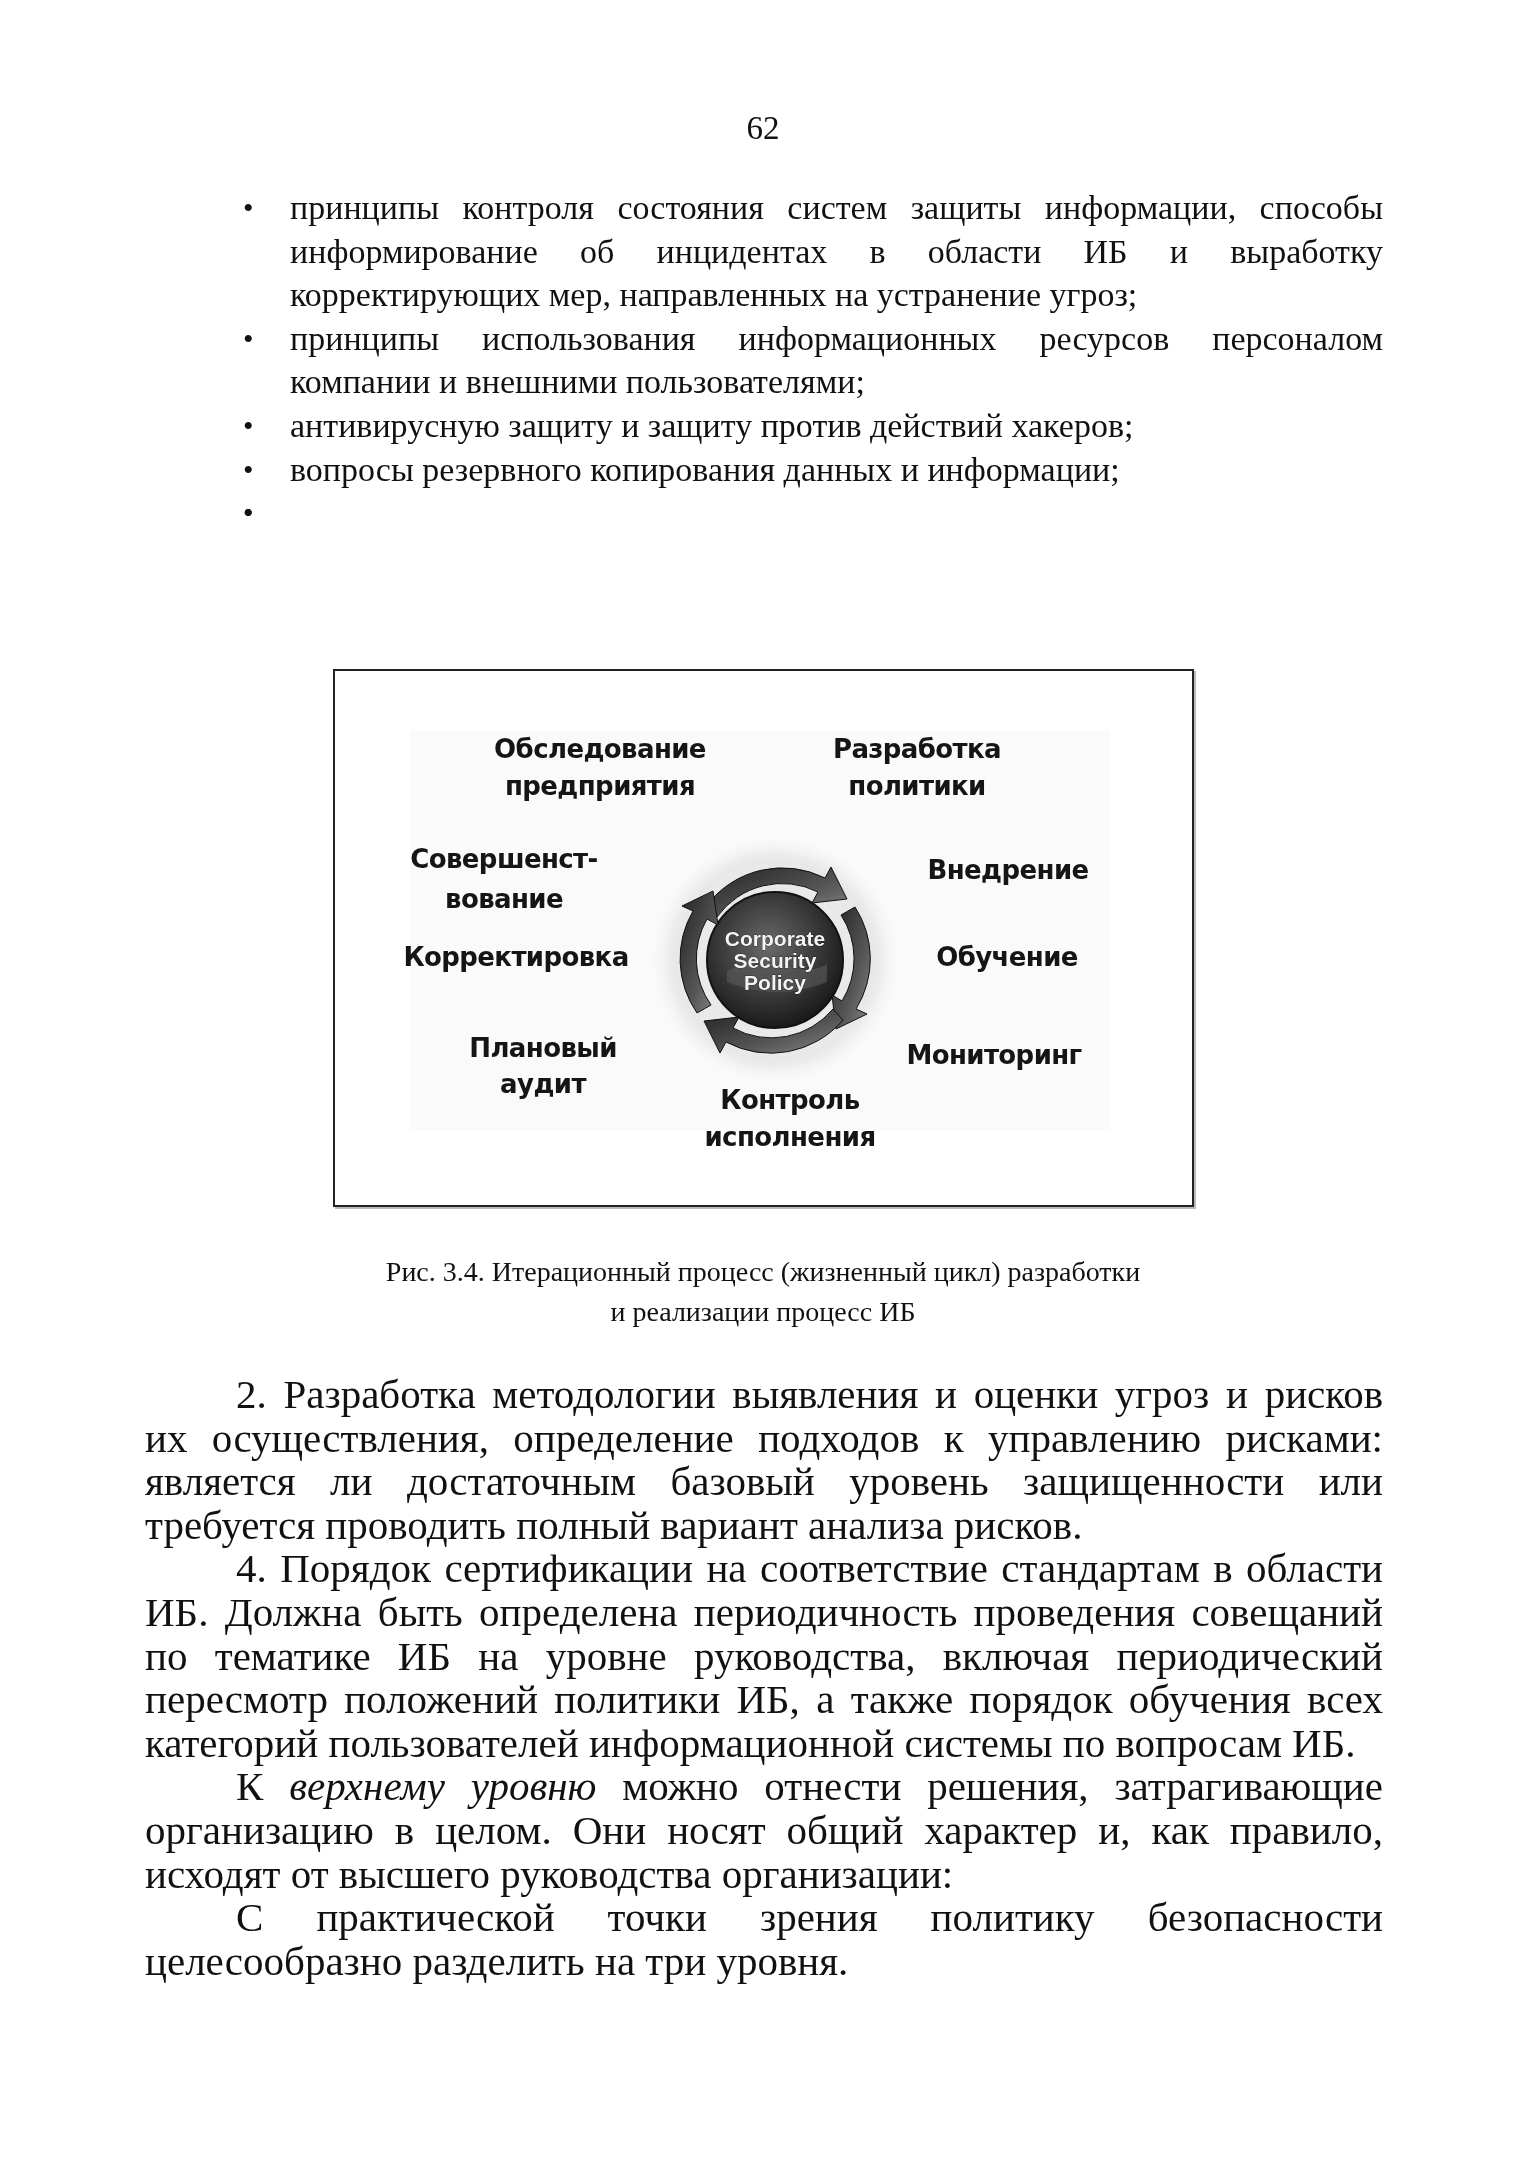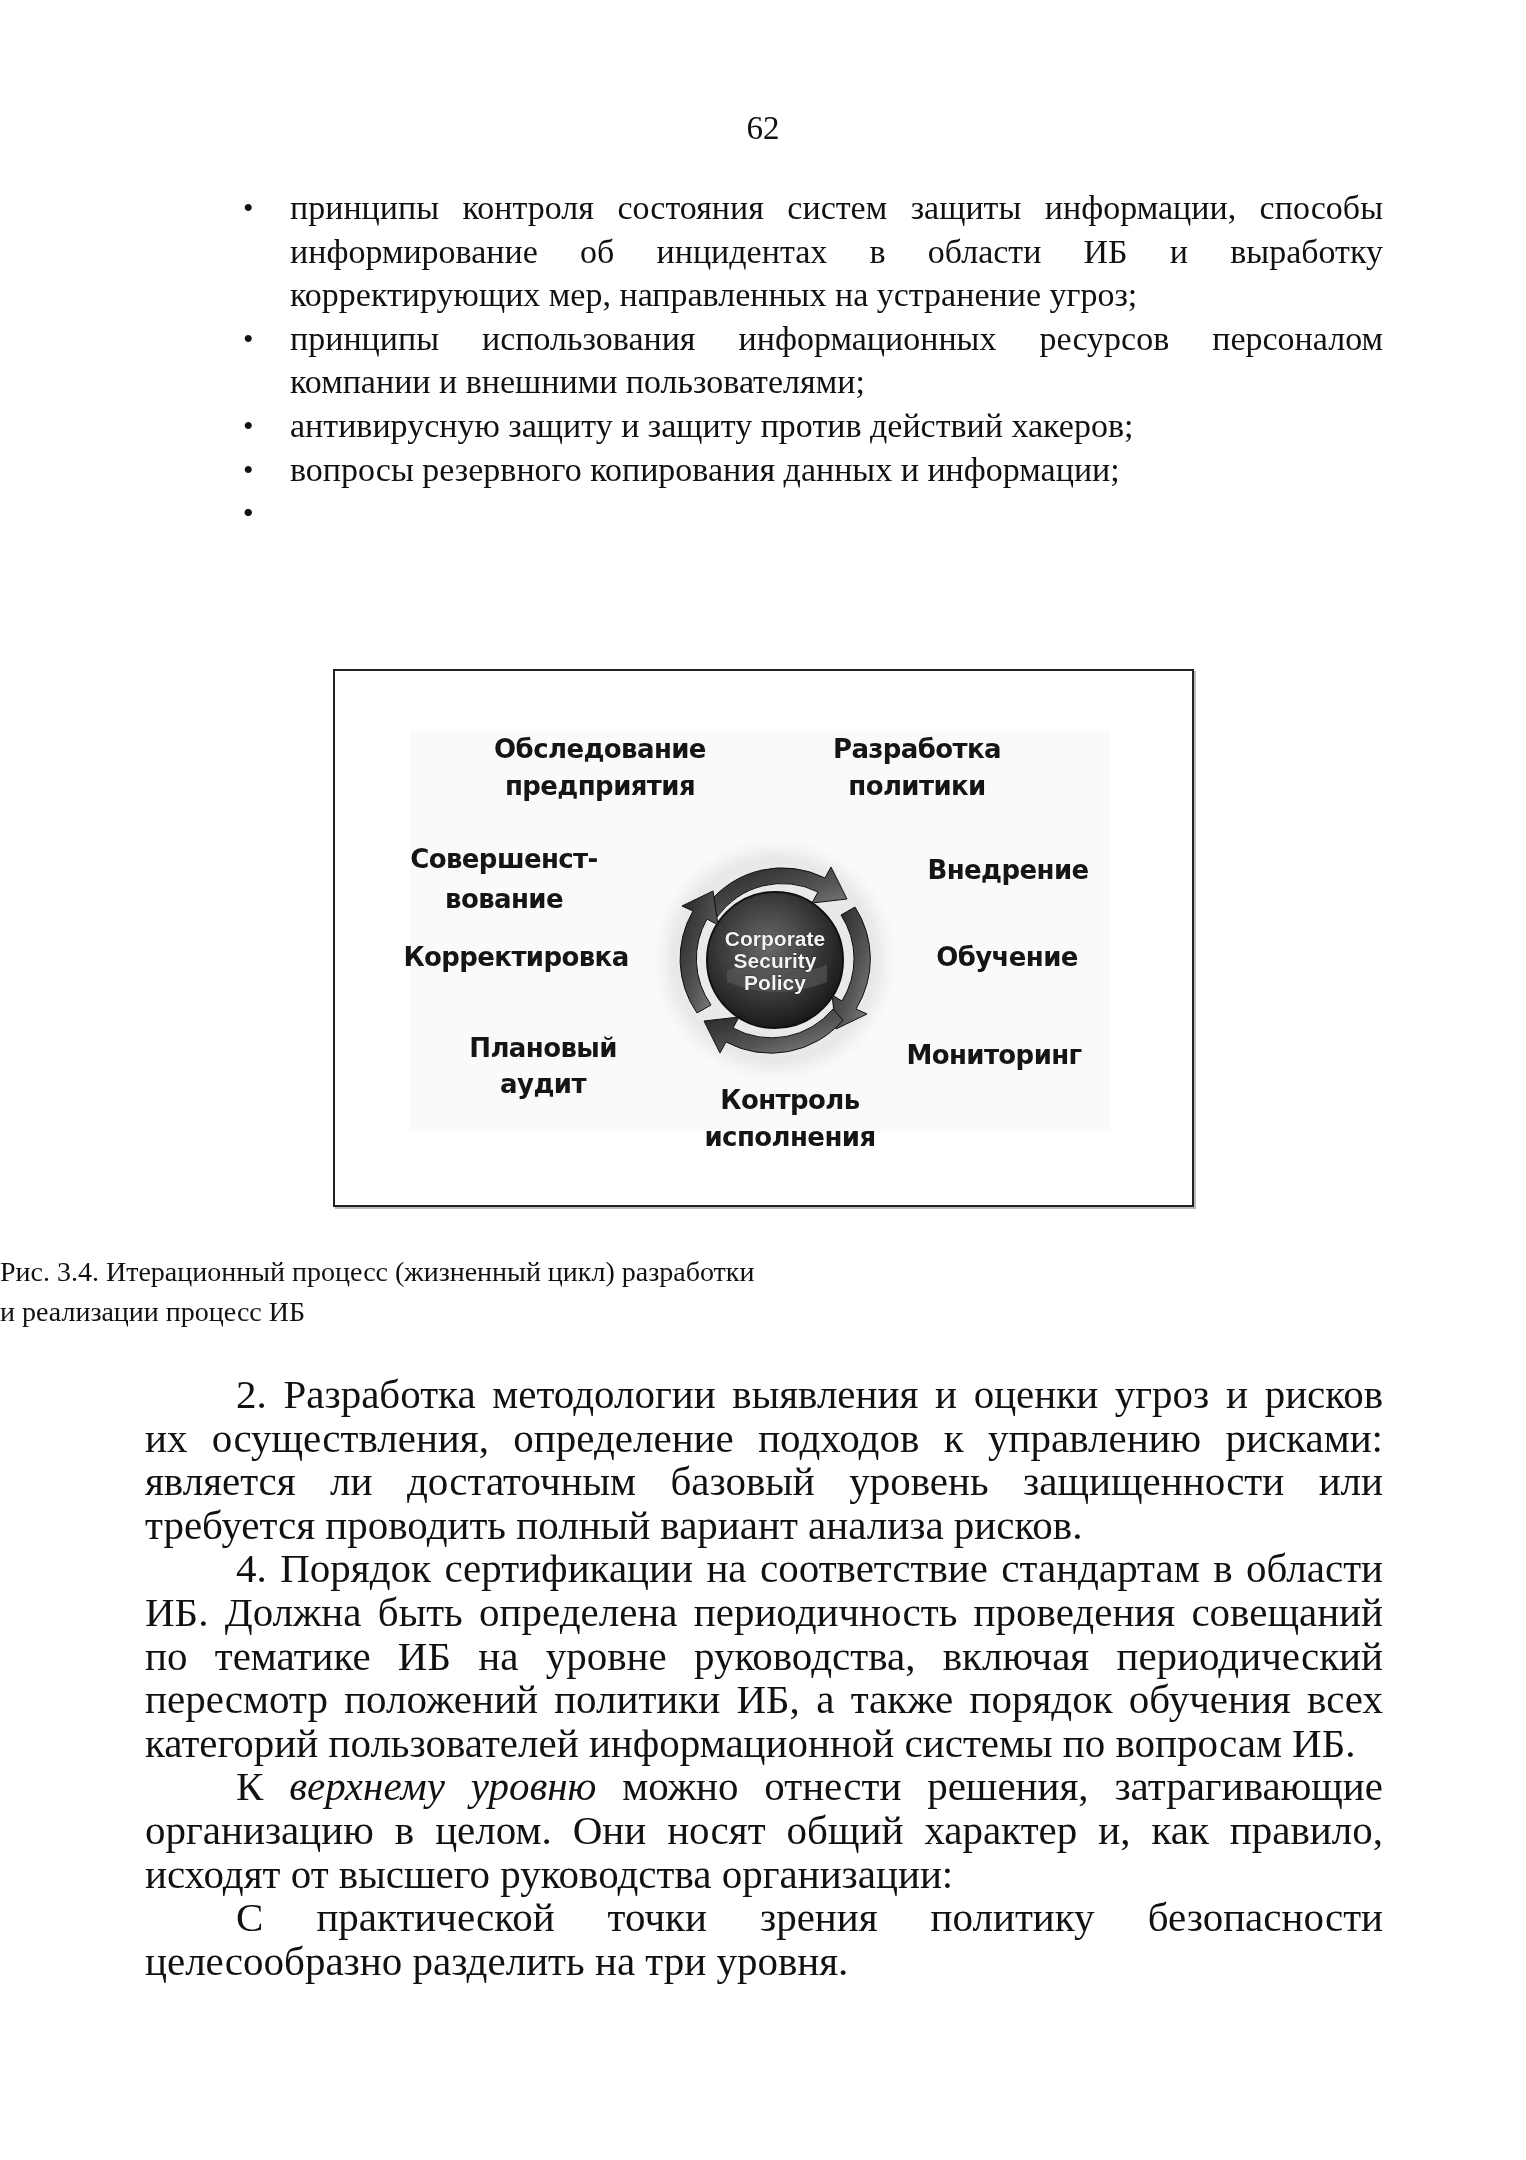--- a/index.html
+++ b/index.html
@@ -12,21 +12,21 @@
   .bullets li { position: relative; margin: 0; padding: 0; }
   .bullets li .bullet-dot { position: absolute; left: -47px; top: 0; font-size: 30px; }
   .figure-box { position: absolute; left: 333px; top: 669px; width: 857px; height: 534px;
                 border: 2.5px solid #222; background: #fff; box-sizing: content-box;
                 box-shadow: 2px 2px 0 #bbb; }
   .figure-svg { position: absolute; left: 0; top: 0; width: 857px; height: 534px; }
   .diag-label { font-family: "DejaVu Sans", "Liberation Sans", sans-serif; font-weight: bold;
                 font-size: 26px; fill: #151515; letter-spacing: -0.6px; }
   .core-label { font-family: "Liberation Sans", "DejaVu Sans", sans-serif; font-weight: bold;
                 font-size: 21px; fill: #f4f4f4; stroke: #111; stroke-width: 0.6px; paint-order: stroke; }
-  .caption { position: absolute; left: 0; width: 1526px; top: 1252px; text-align: left;
+  .caption { position: absolute; left: 0; width: 1526px; top: 1252px; text-align: center;
              font-size: 28px; line-height: 40px; }
   .body-text { position: absolute; left: 145px; top: 1373px; width: 1238px; font-size: 41px;
                line-height: 43.6px; text-align: justify; }
   .body-text p { margin: 0; text-indent: 91px; }
   .body-text em { font-style: italic; }
 </style>
 </head>
 <body>
 
 <div class="page-number">62</div>

